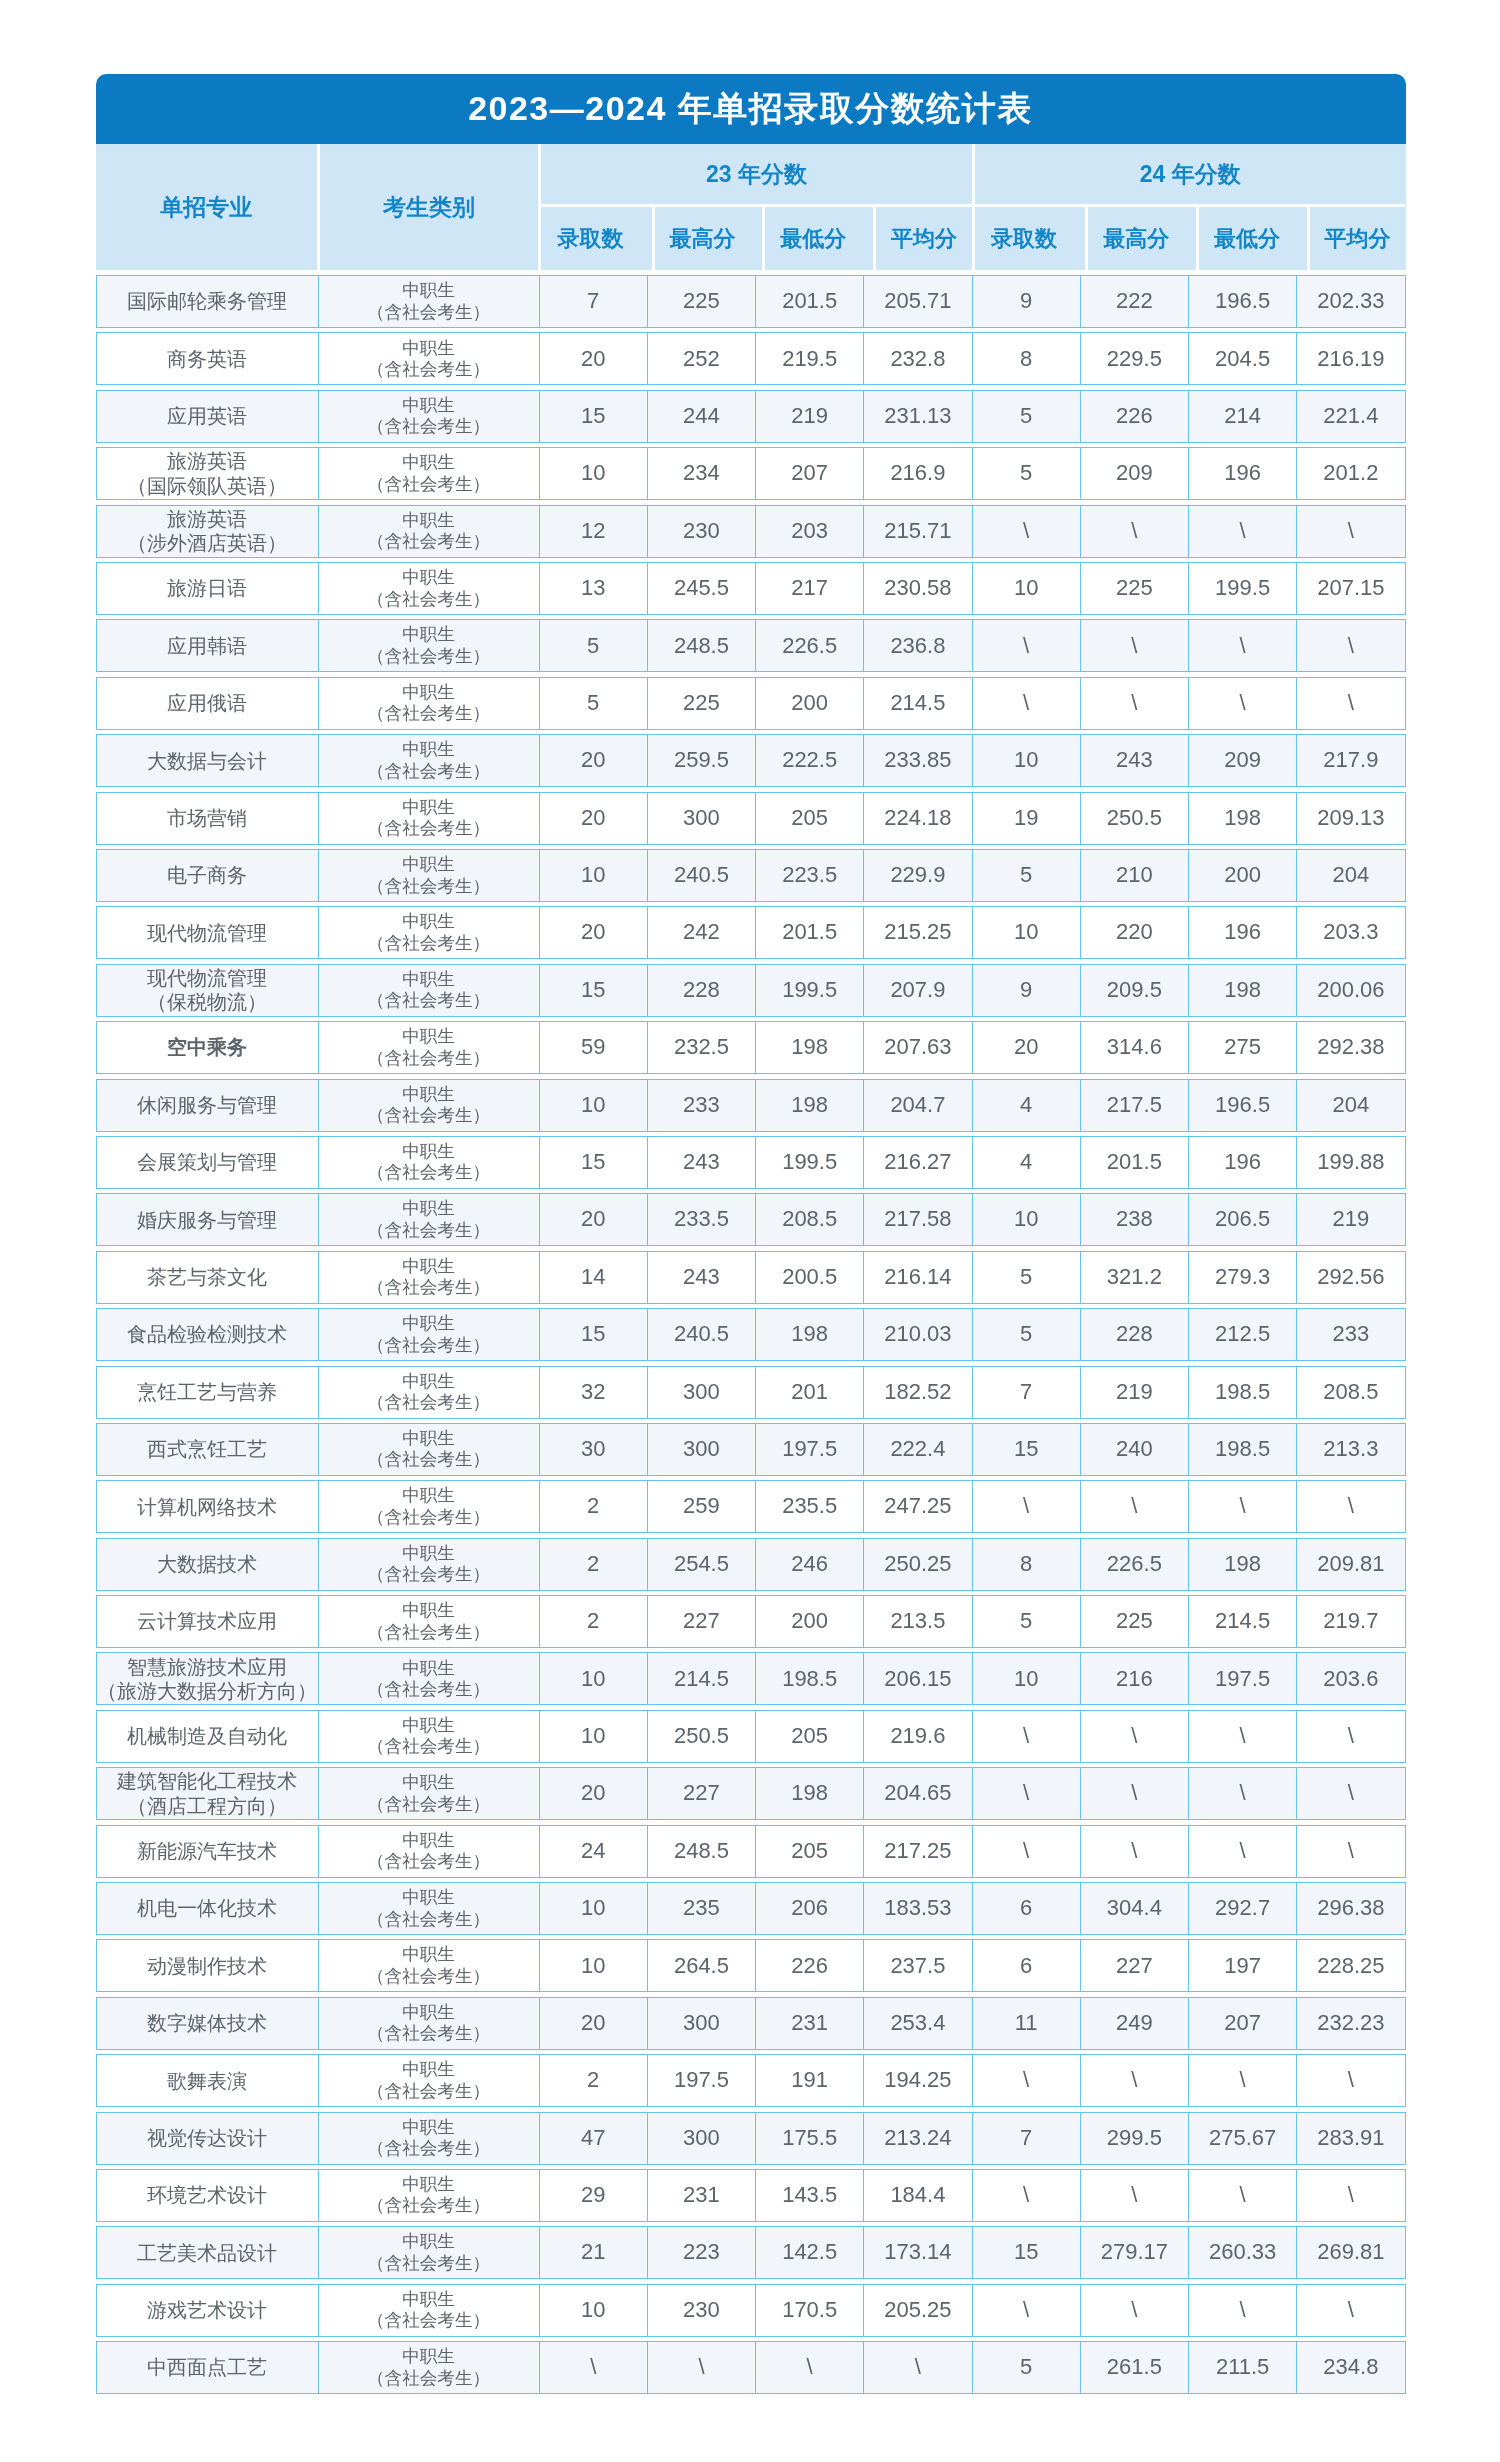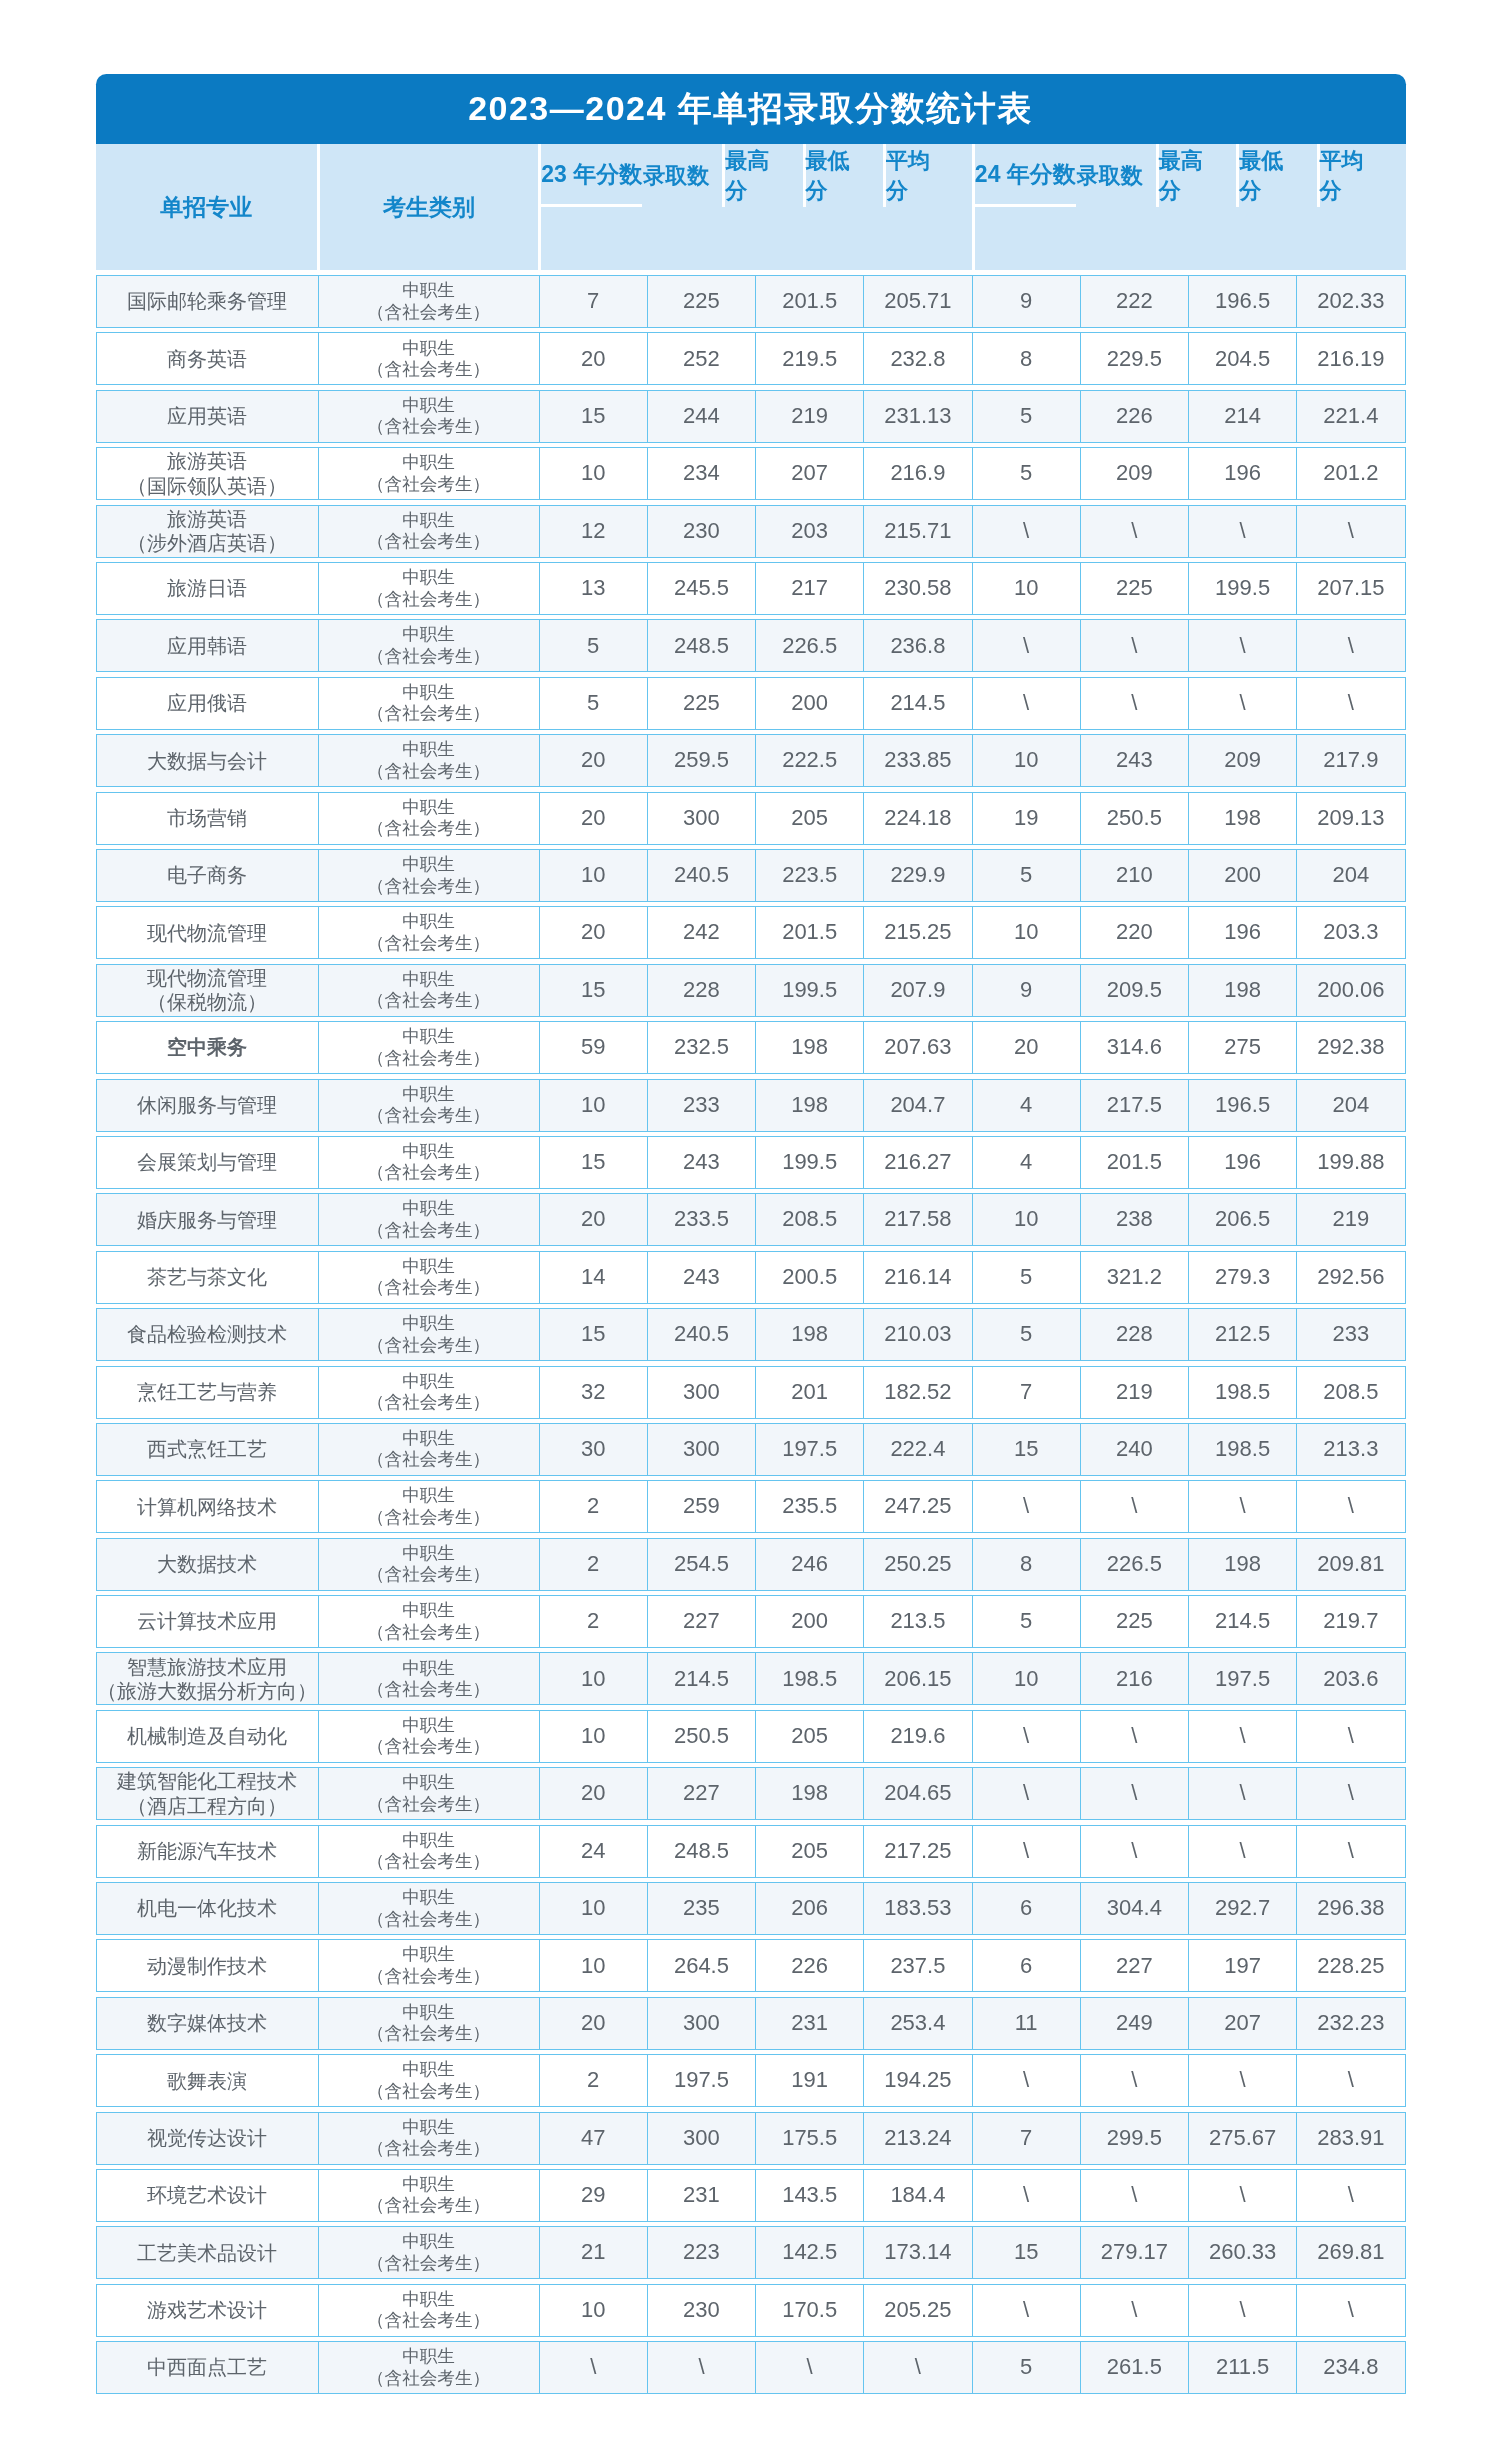--- a/index.html
+++ b/index.html
@@ -25,21 +25,21 @@
   }
 
   
   .header{
     height:126px;background:var(--c-header-bg);display:flex;
     color:var(--c-header-text);font-weight:bold;margin-bottom:5.1px;
   }
   .h-cell{display:flex;align-items:center;justify-content:center;font-size:23px;}
   .col-major{width:16.9%;}
   .col-cat{width:16.9%;}
-  .h-group{width:33.1%;display:flex;}
+  .h-group{width:33.1%;display:flex;flex-direction:column;}
   .h-cell.sep, .h-group.sep{border-left:3.7px solid #ffffff;}
   .h-span{
     height:50%;display:flex;align-items:center;justify-content:center;
     font-size:23px;border-bottom:3.7px solid #ffffff;
   }
   .h-subrow{height:50%;display:flex;gap:12px;}
   .h-sub{
     width:25%;display:flex;align-items:center;justify-content:center;font-size:22px;
   }
   .h-sub + .h-sub{border-left:3.7px solid #ffffff;}

